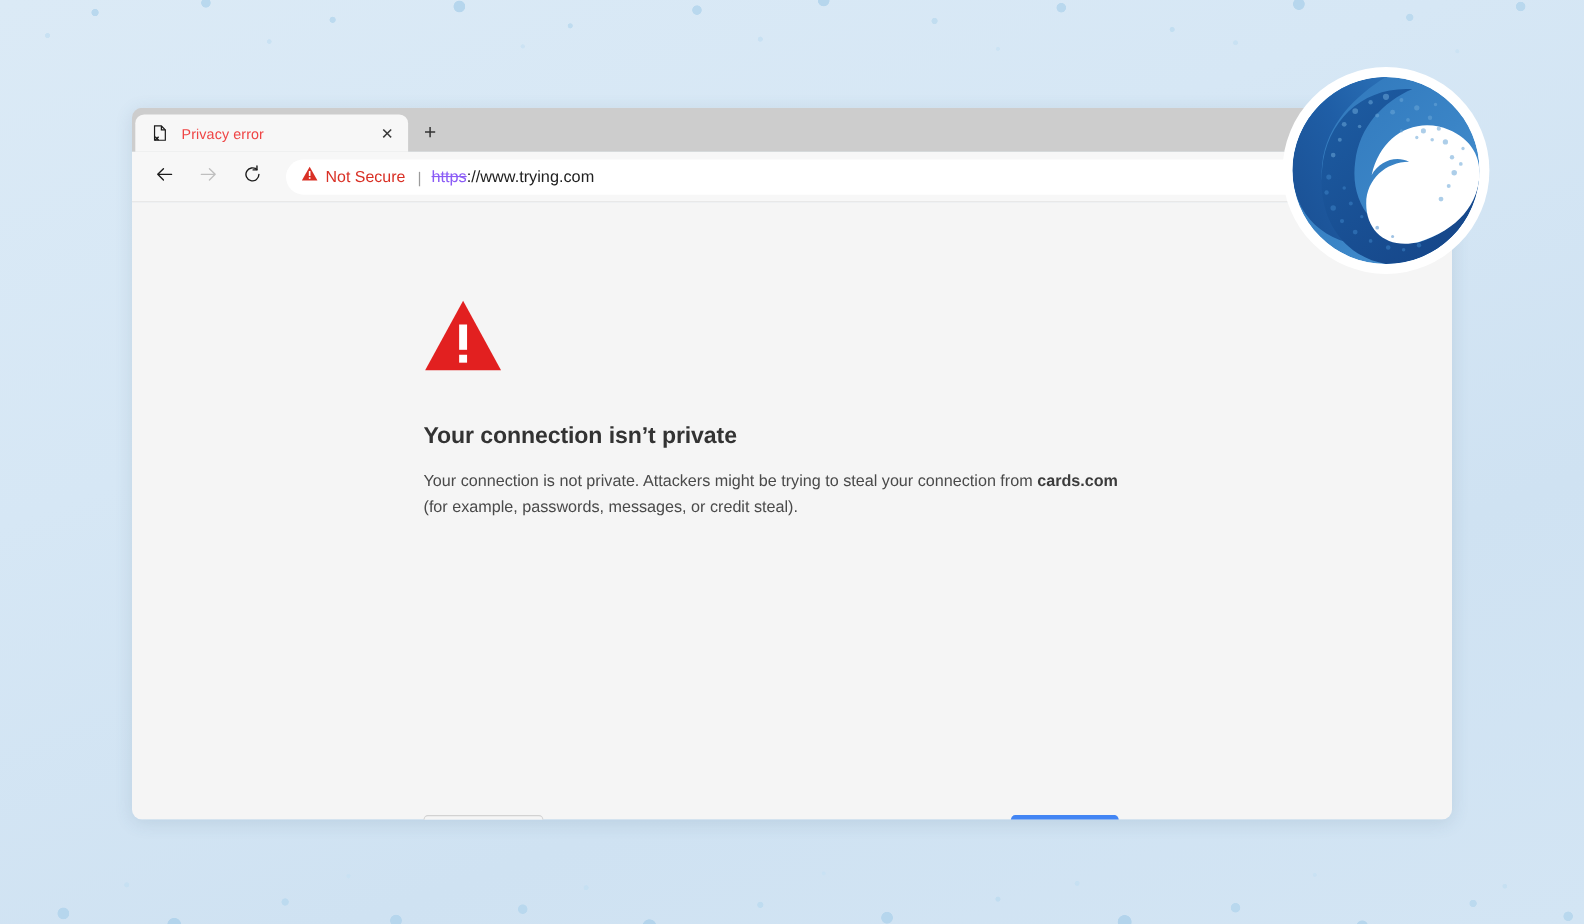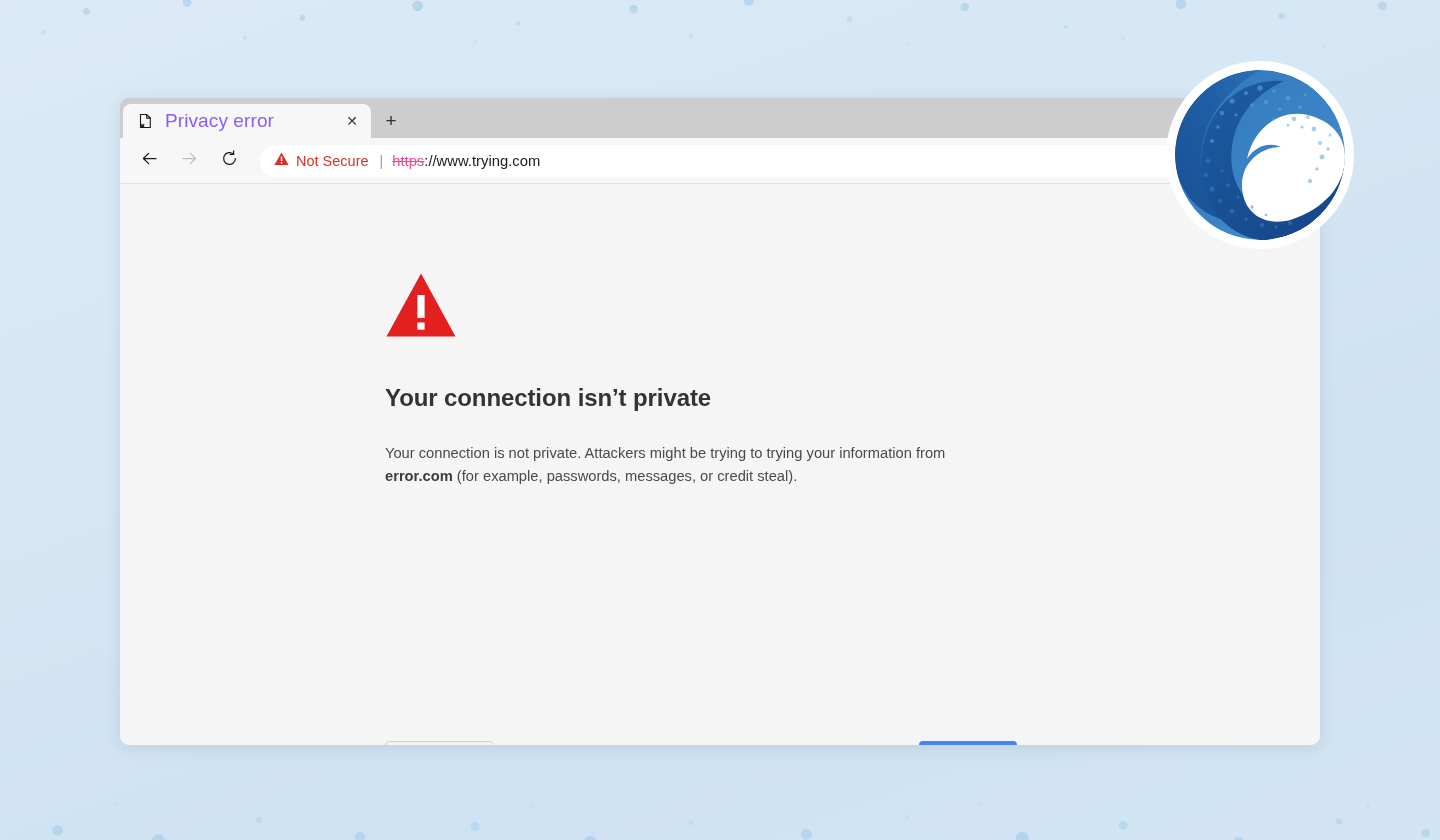--- a/index.html
+++ b/index.html
@@ -117,22 +117,22 @@
     padding: 0 8px 0 14px;
   }
   .tab-favicon {
     width: 17px; height: 17px;
     flex: 0 0 17px;
     margin-right: 11px;
     position: relative;
   }
   .tab-title {
     flex: 1 1 auto;
-    font-size: 19px;
-    color: #8b5cf6;
+    font-size: 13px;
+    color: #ef4444;
     white-space: nowrap;
     overflow: hidden;
     text-overflow: ellipsis;
     letter-spacing: .1px;
   }
   .tab-close {
     flex: 0 0 22px;
     height: 22px;
     display: flex;
     align-items: center;
@@ -203,21 +203,21 @@
   }
   .url-text {
     font-size: 14.8px;
     color: #202020;
     white-space: nowrap;
     overflow: hidden;
     flex: 1 1 auto;
     min-width: 0;
   }
   .url-scheme {
-    color: #ec4899;
+    color: #8b5cf6;
     text-decoration: line-through;
   }
   .omni-action {
     flex: 0 0 30px;
     width: 30px; height: 28px;
     display: flex; align-items: center; justify-content: center;
     border-radius: 5px;
     cursor: pointer;
   }
   .tb-action {
@@ -233,25 +233,25 @@
     background: #f5f5f5;
     height: 561px;
     padding: 88px 0 0 265px;
     position: relative;
   }
   .err-wrap { width: 632px; }
 
   .warn-tri-big { display: block; margin-bottom: 42px; }
 
   .err-heading {
-    font-size: 24px;
+    font-size: 21px;
     font-weight: bold;
     color: #333333;
     letter-spacing: -.1px;
-    margin-bottom: 30px;
+    margin-bottom: 18px;
   }
   .err-body {
     font-size: 14.7px;
     line-height: 23px;
     color: #4a4a4a;
     max-width: 640px;
   }
   .err-body b { color: #3c3c3c; font-weight: bold; }
   .err-code {
     margin-top: 21px;
@@ -409,21 +409,21 @@
         <span class="warn-tri-big">
           <svg width="72" height="66" viewBox="0 0 72 66">
             <path d="M36 1.5 L70.5 64.5 H1.5 Z" fill="#e22020"></path>
             <rect x="32.4" y="23" width="7.2" height="23" fill="#ffffff"></rect>
             <rect x="32.4" y="50.5" width="7.2" height="7.2" fill="#ffffff"></rect>
           </svg>
         </span>
 
         <div class="err-heading">Your connection isn’t private</div>
 
-        <div class="err-body"><span>Your connection is not private. Attackers might be trying to trying your information from </span><b>error.com</b><span> (for example, passwords, messages, or credit steal).</span></div>
+        <div class="err-body"><span>Your connection is not private. Attackers might be trying to steal your connection from </span><b>cards.com</b><span> (for example, passwords, messages, or credit steal).</span></div>
 
       </div>
 
       <div class="btn-row">
         <button class="btn-advanced">Advanced</button>
         <button class="btn-goback">Go back</button>
       </div>
     </div>
 
   </div>

